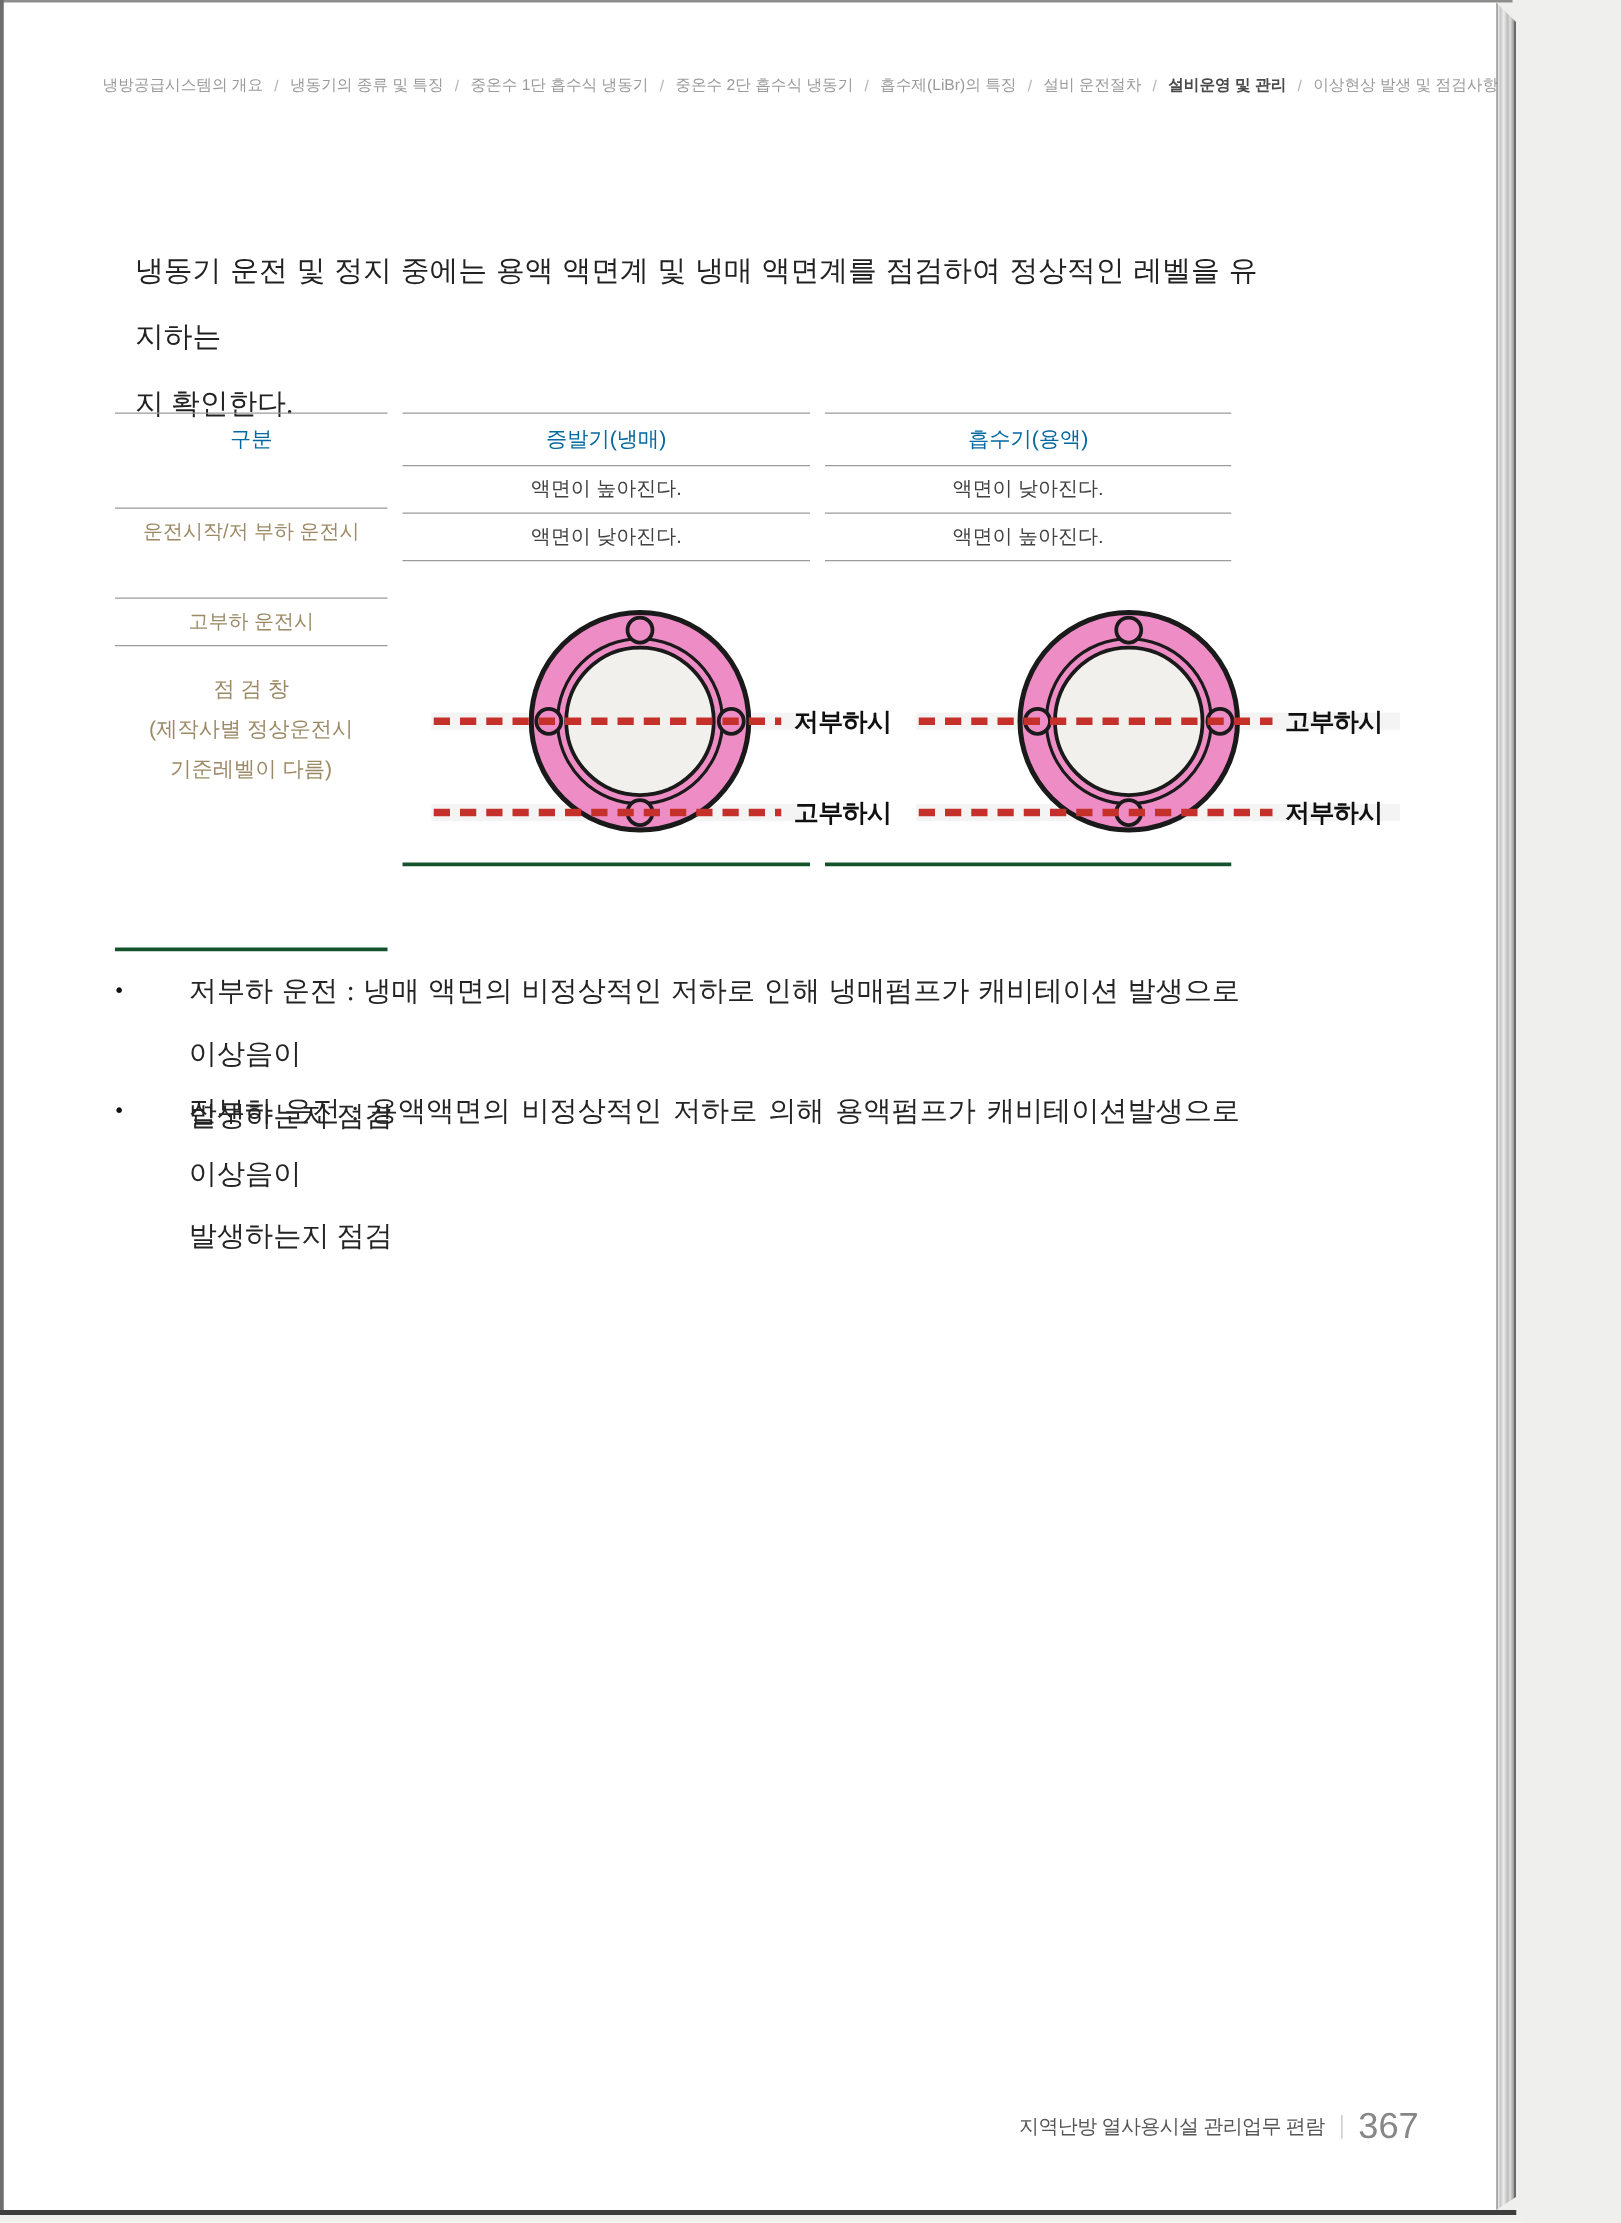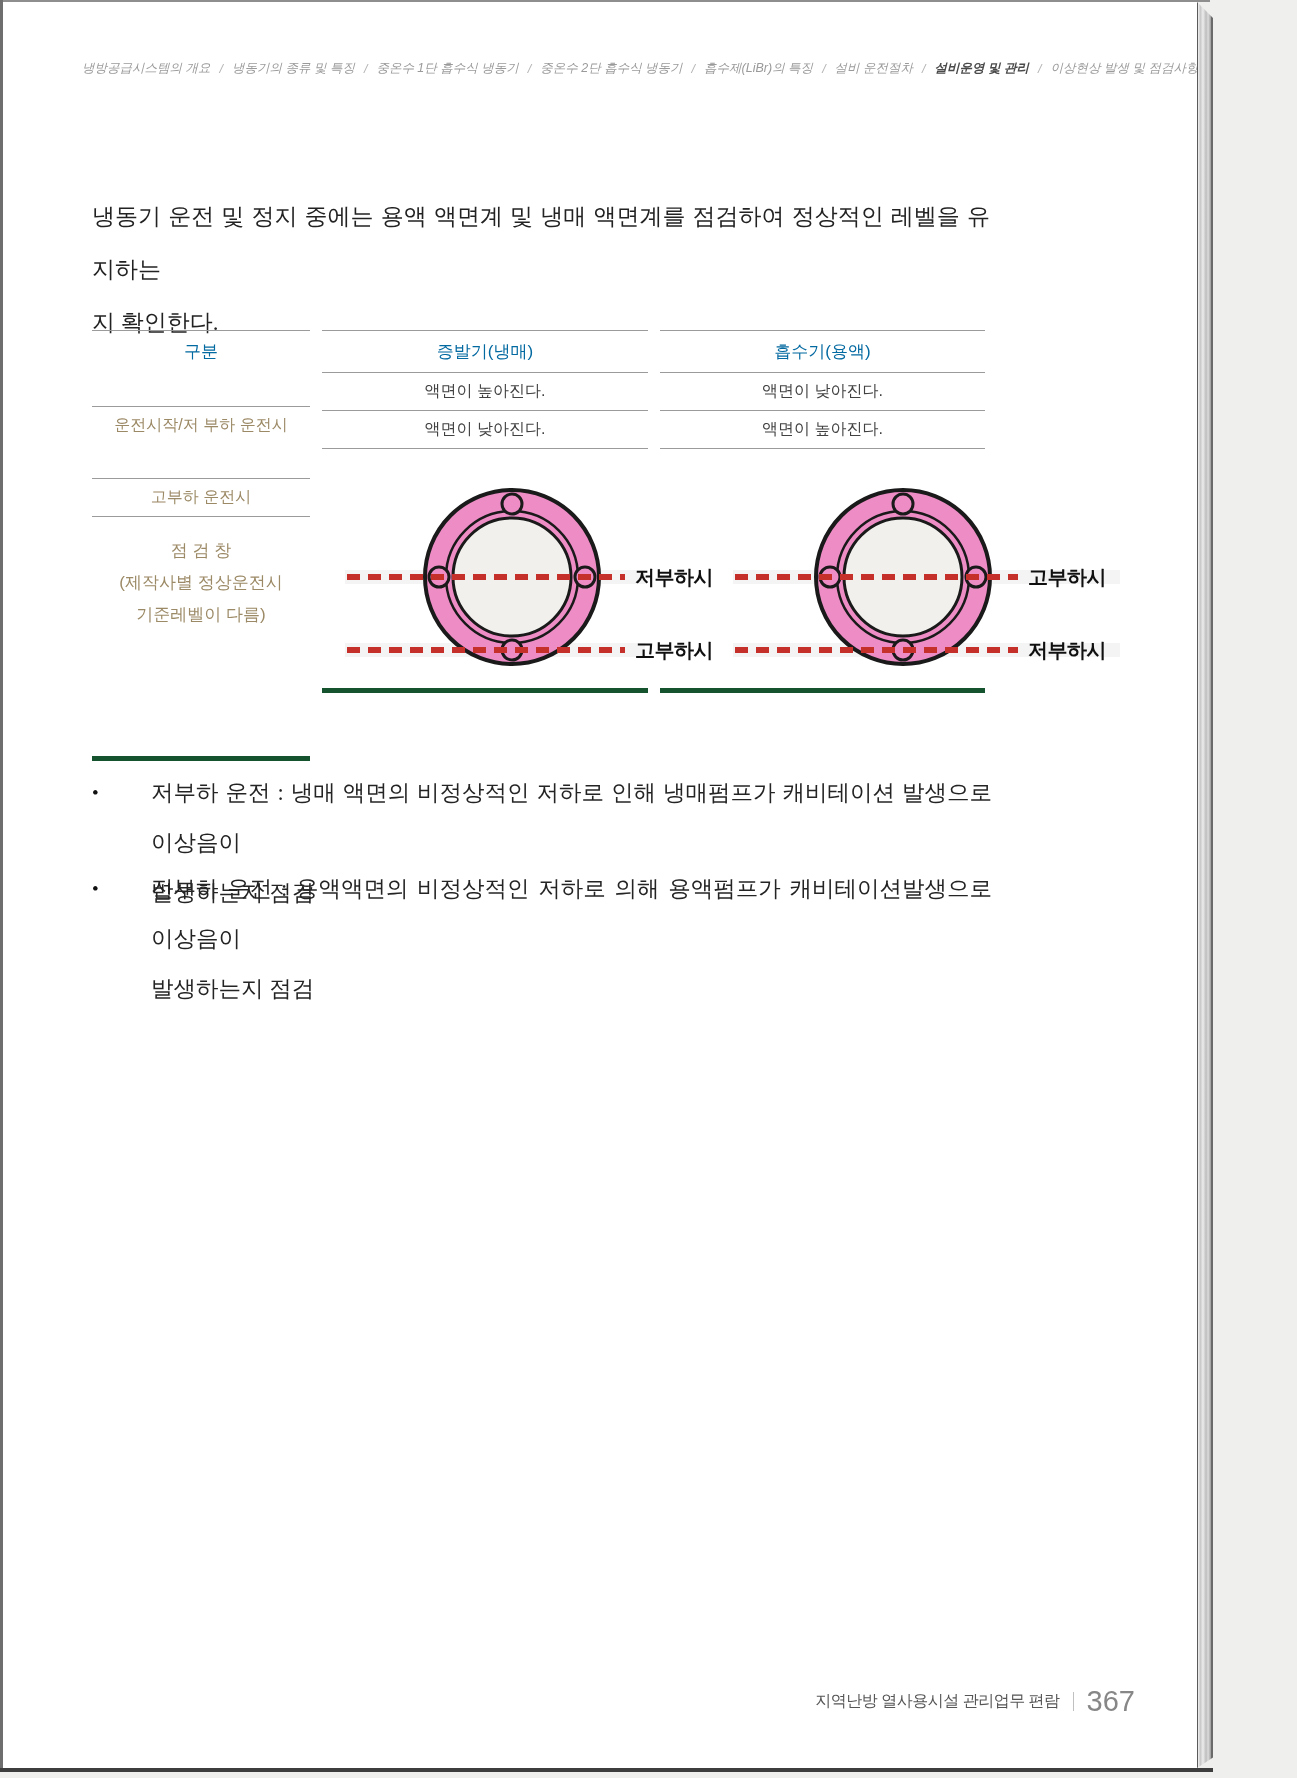--- a/index.html
+++ b/index.html
@@ -23,21 +23,21 @@
     background:linear-gradient(to right,#f2f2f2 0%,#c8c8c8 18%,#ececec 38%,#bdbdbd 62%,#dcdcdc 78%,#9c9c9c 100%);
     border-left:1px solid #5a5a5a; border-right:2px solid #6a6a6a;
     box-sizing:border-box;
     clip-path:polygon(0 0, 100% 0.9%, 100% 99.4%, 0 100%);
   }
 
   
   .breadcrumb {
     position:absolute; left:82px; top:60px; width:1040px;
     display:flex; align-items:center; justify-content:space-between; gap:9px;
-    font-size:12.5px; color:#9a9a9a; white-space:nowrap;font-style:italic;
+    font-size:12.5px; color:#9a9a9a; white-space:nowrap;
   }
   .breadcrumb .sep { color:#b3b3b3; }
   .breadcrumb .crumb.active { color:#4a4a4a; font-weight:bold; }
 
   
   .section-title {
     position:absolute; left:92px; top:140px;
     display:flex; align-items:center; gap:11px;
   }
   .marker-icon { position:relative; width:31px; height:32px; }
@@ -45,42 +45,42 @@
   .marker-icon .dn { left:9px;  top:-1px; }
   .marker-icon .dw { left:-1px; top:9px; }
   .marker-icon .de { left:19px; top:9px; }
   .marker-icon .ds { left:9px;  top:19px; }
   .section-title .txt {
     color:#8a7150; font-size:27px; font-weight:bold; letter-spacing:-1px;
   }
 
   
   .intro {
-    position:absolute; left:92px; top:190px; width:898px;
+    position:absolute; left:108px; top:190px; width:898px;
     font-family:"Liberation Serif","DejaVu Serif",serif;
     font-size:23px; color:#222222; line-height:53px;
   }
   .jline { text-align:justify; text-align-last:justify; }
 
   
   .tbl {
     position:absolute; left:92px; top:330px; width:893px;
     display:flex; gap:12px;
   }
   .tbl .col { display:flex; flex-direction:column; }
   .tbl .col1 { width:218px; }
   .tbl .col2 { width:326px; }
   .tbl .col3 { width:325px; }
   .tbl .cell {
     box-sizing:border-box;
     border-top:1px solid #9b9b9b;
     display:flex; align-items:center; justify-content:center;
     text-align:center;
   }
-  .tbl .cell.last { border-bottom:5px solid #14532d; }
+  .tbl .cell.last { border-bottom:3px solid #14532d; }
   .tbl .th   { height:42px; color:#0369a1; font-size:17px; }
   .tbl .td   { height:38px; font-size:16px; color:#414141; }
   .tbl .td.brown { color:#9c8a66;margin-top:34px; }
   .tbl .diag { height:245px; }
   .note-cell {
     color:#9c8a66; font-size:17px; line-height:32px; text-align:center;
     padding-bottom:108px;
   }
 
   

